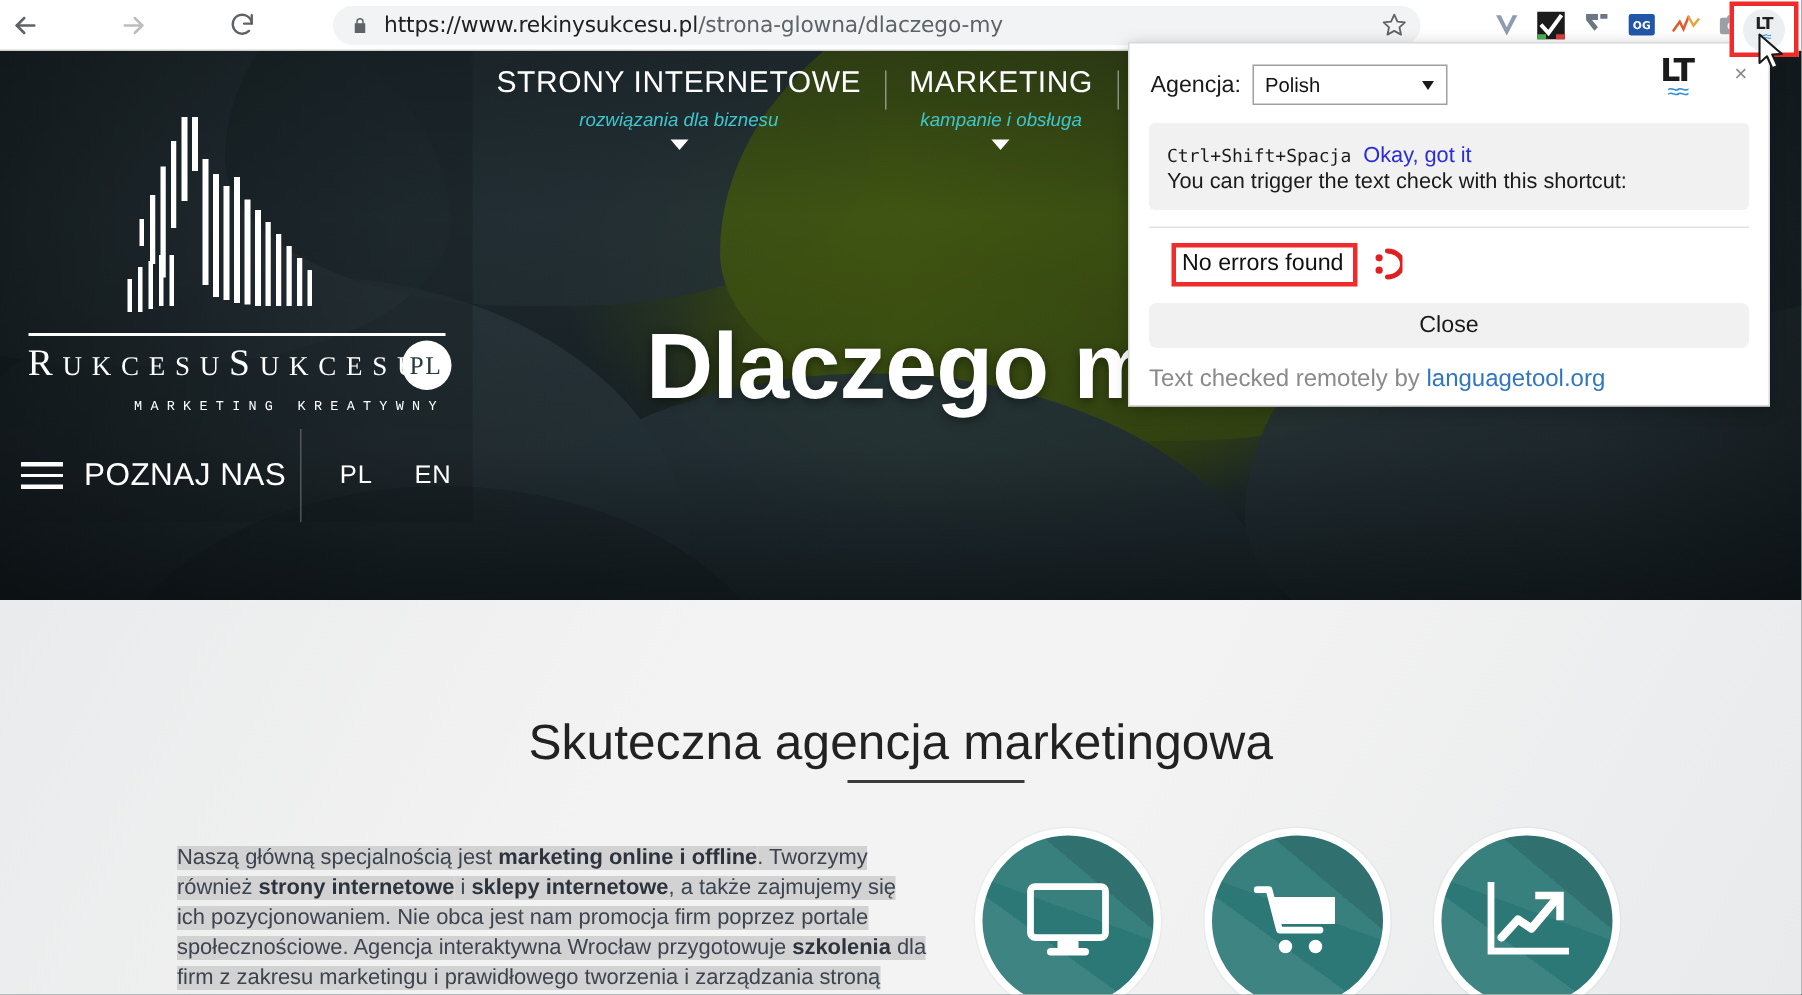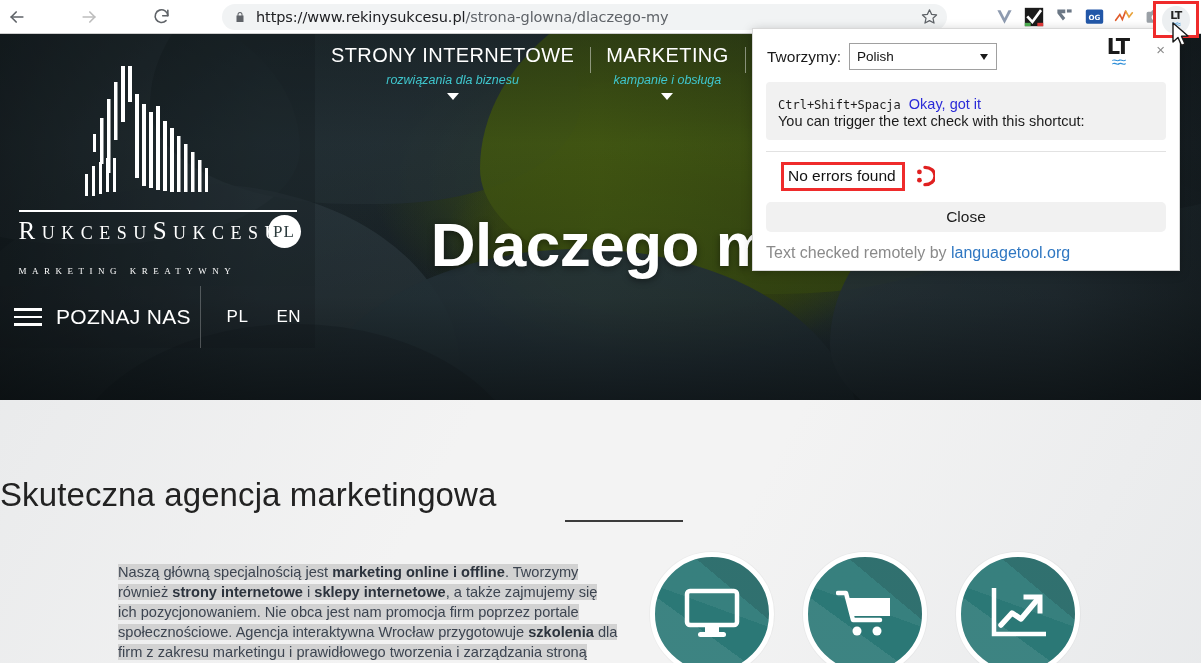--- a/index.html
+++ b/index.html
@@ -162,22 +162,22 @@
   #logo-pl {
     position: absolute; right: -4px; top: -2px;
     width: 33px; height: 33px; border-radius: 50%;
     background: #ffffff; color: #2b3a3c;
     font-family: "Liberation Serif", serif;
     font-size: 17px; letter-spacing: 1px;
     display: flex; align-items: center; justify-content: center;
   }
   #logo-tag {
     color: #ffffff; font-size: 9px; letter-spacing: 5.5px;
-    margin-top: 21px; width: 278px; text-align: left;
-    font-family: Liberation Serif, serif;
+    margin-top: 9px; width: 278px; text-align: right;
+    font-family: Liberation Mono, monospace;
   }
 
   
   #subbar {
     position: absolute; top: 252px; left: 0; width: 315px; height: 62px;
     z-index: 6; display: flex; align-items: center;
     background: rgba(15,21,23,0.25);
   }
   #poznaj {
     display: flex; align-items: center; gap: 14px;
@@ -212,21 +212,21 @@
     background: #f3f3f3;
   }
   #lower::before {
     content: ""; position: absolute; inset: 0;
     background:
       linear-gradient(118deg, rgba(226,228,230,0.55) 0%, rgba(246,246,247,0) 36%),
       linear-gradient(-62deg, rgba(222,225,228,0.5) 0%, rgba(246,246,247,0) 40%);
   }
   #section-title {
     position: absolute; top: 76px; left: 0; right: 0;
-    text-align: left;
+    text-align: center;
     font-size: 33px; color: #222; font-weight: 400;
     font-family: "Liberation Sans", sans-serif;
     letter-spacing: 0.1px;
   }
   #title-rule {
     position: absolute; top: 120px; left: 565px;
     width: 118px; height: 2px; background: #3b3b3b;
   }
   #body-copy {
     position: absolute; top: 162px; left: 118px; width: 500px;
@@ -266,21 +266,21 @@
     box-shadow: 0 2px 10px rgba(0,0,0,0.22);
     z-index: 30;
     font-family: "Liberation Sans", sans-serif;
   }
   #lt-row1 {
     display: flex; align-items: center;
     padding: 14px 14px 0 14px; position: relative;
   }
   #lang-label { font-size: 15.5px; color: #1a1a1a; margin-right: 8px; }
   #lang-select {
-    width: 148px; height: 27px;
+    width: 130px; height: 27px;
     border: 1px solid #a0a0a0; background: #ffffff;
     font-size: 13.5px; color: #111;
     padding-left: 7px;
     display: flex; align-items: center; position: relative;
     font-family: "Liberation Sans", sans-serif;
   }
   #lang-caret {
     position: absolute; right: 8px; top: 50%; transform: translateY(-50%);
     width: 0; height: 0;
     border-left: 4.5px solid transparent; border-right: 4.5px solid transparent;
@@ -553,21 +553,21 @@
           <path d="M36 9 H50 V23" fill="none" stroke="#ffffff" stroke-width="5" stroke-linecap="square"></path>
         </svg>
       </div>
     </div>
   </div>
 </div>
 
 <div id="lt-popup">
 
   <div id="lt-row1">
-    <span id="lang-label">Tworzymy:</span>
+    <span id="lang-label">Agencja:</span>
     <div id="lang-select">
       <span>Polish</span>
       <span id="lang-caret"></span>
     </div>
     <div id="lt-logo">
       <span class="lt-letters">LT</span>
       <span class="lt-wave">≈≈</span>
     </div>
     <span id="lt-close">×</span>
   </div>

